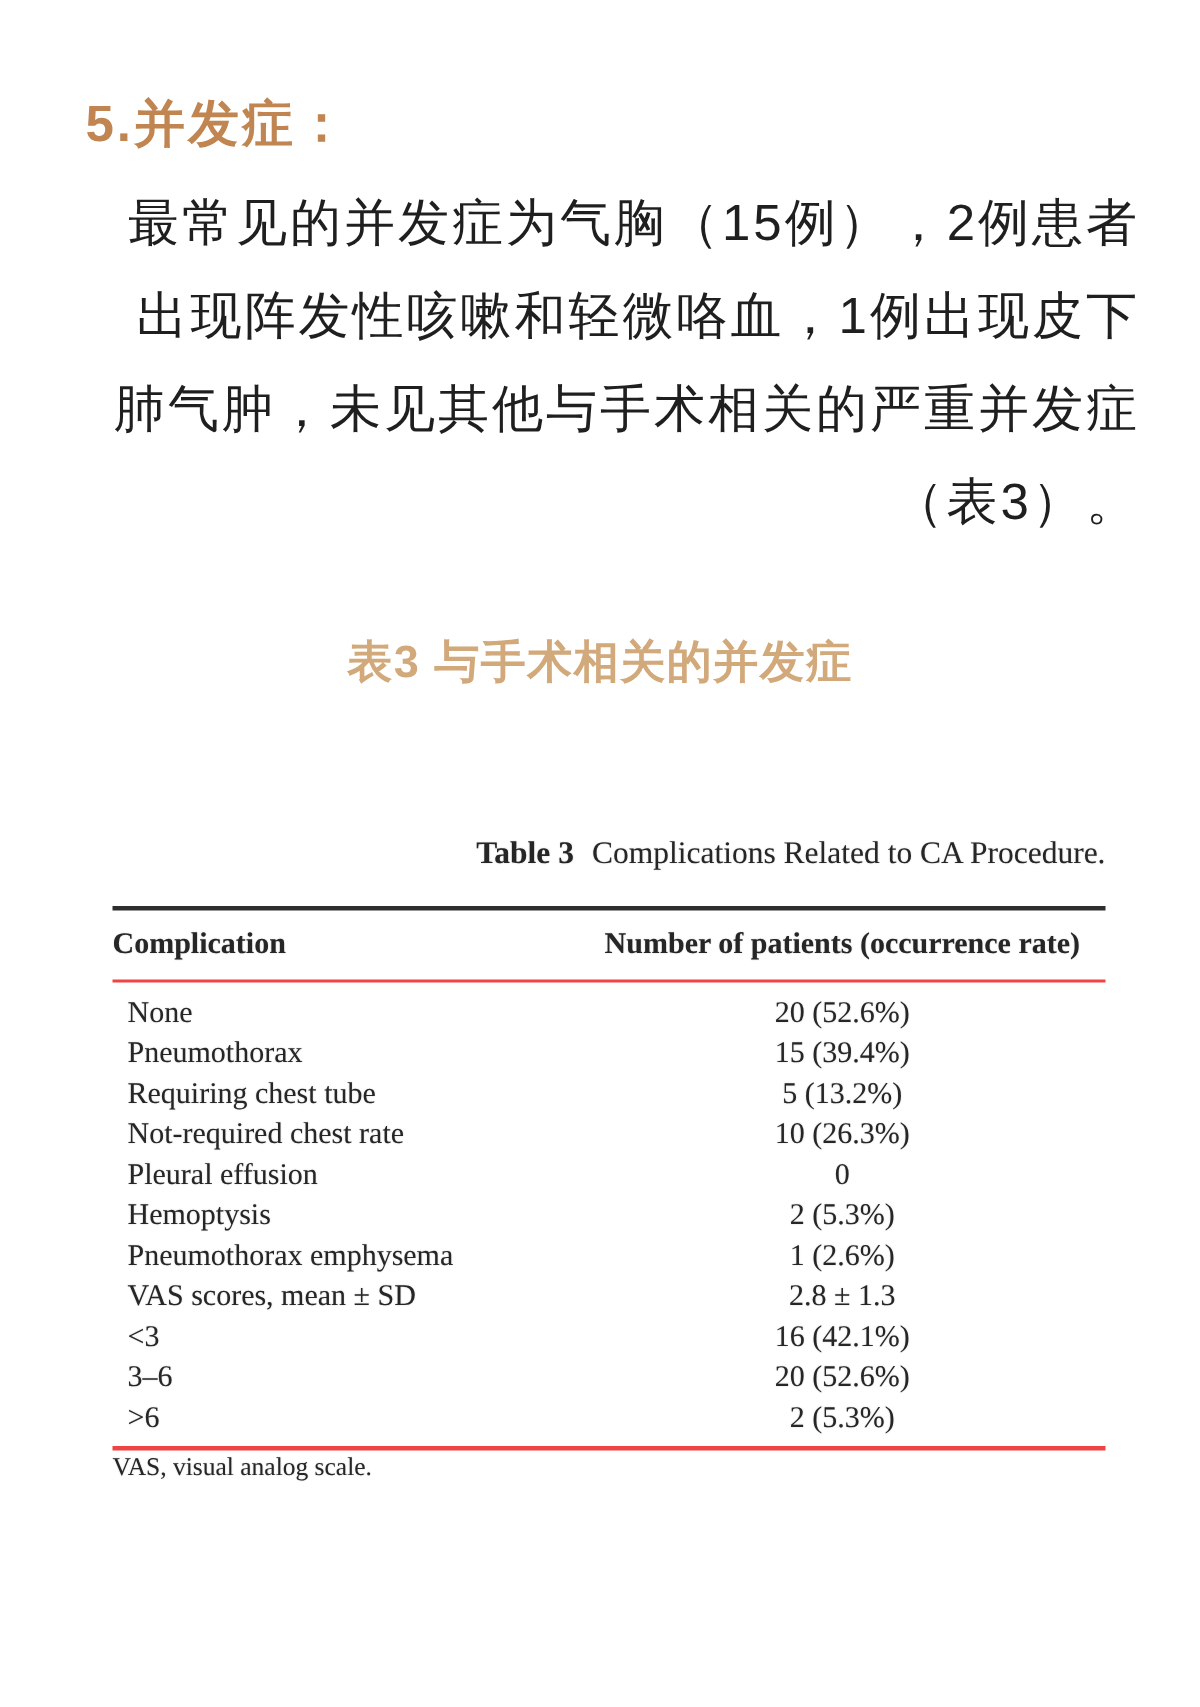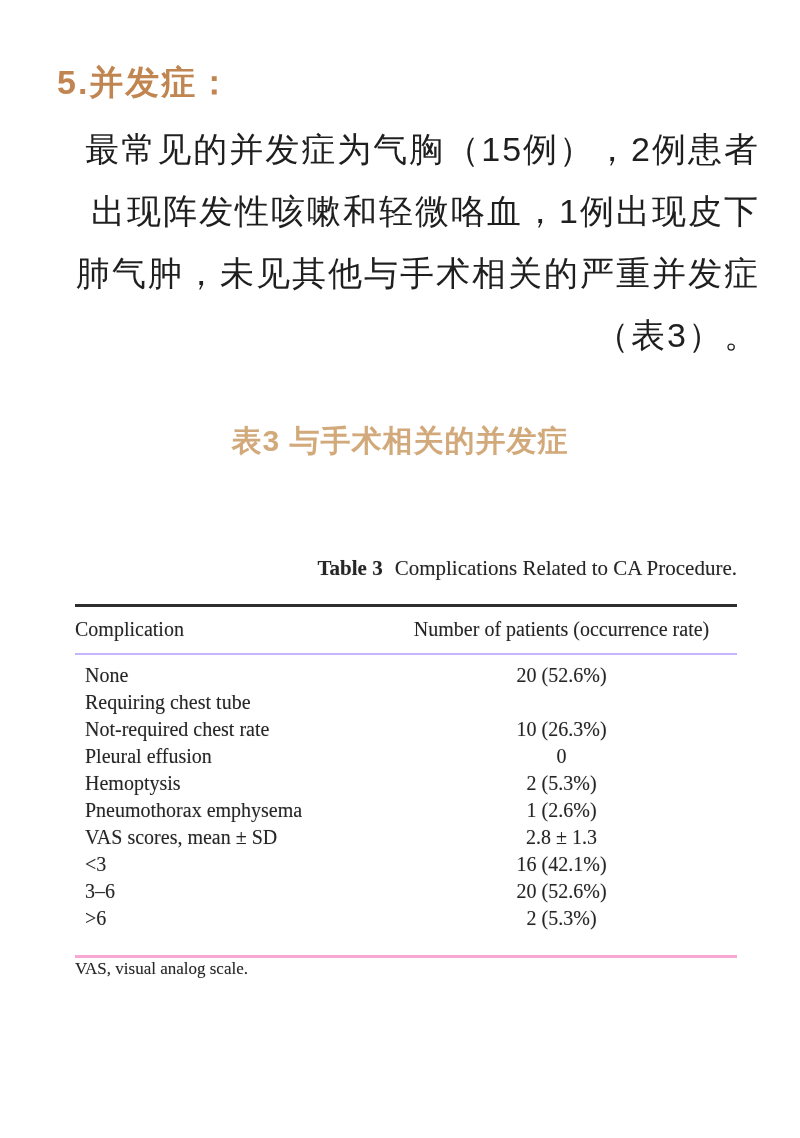--- a/index.html
+++ b/index.html
@@ -56,29 +56,30 @@
   .t-title {
     font-size: 21px;
     margin-bottom: 23px;
     text-align: right;
   }
   .t-title .lbl { font-weight: bold; margin-right: 12px; }
   .t-head {
     display: flex;
     align-items: center;
     border-top: 3px solid #2e2e2e;
-    border-bottom: 2px solid #c4b5fd;
+    border-bottom: 2px solid #ef4444;
     padding: 11px 0 12px;
     font-size: 20px;
+    font-weight: bold;
   }
   .c1 { width: 47%; }
   .c2 { width: 53%; text-align: center; }
   .t-body {
-    padding: 7px 0 23px;
-    border-bottom: 3px solid #f9a8d4;
+    padding: 7px 0 5px;
+    border-bottom: 3px solid #ef4444;
   }
   .t-row {
     display: flex;
     font-size: 20px;
     line-height: 27px;
   }
   .t-row .c1 { padding-left: 10px; }
   .t-footnote {
     margin-top: 1px;
     font-size: 17px;
@@ -103,23 +104,28 @@
       <div class="c1">Complication</div>
       <div class="c2">Number of patients (occurrence rate)</div>
     </div>
 
     <div class="t-body">
   <div class="t-row">
     <div class="c1">None</div>
     <div class="c2">20 (52.6%)</div>
   </div>
 
+  <div class="t-row">
+    <div class="c1">Pneumothorax</div>
+    <div class="c2">15 (39.4%)</div>
+  </div>
 
   <div class="t-row">
     <div class="c1">Requiring chest tube</div>
+    <div class="c2">5 (13.2%)</div>
   </div>
 
   <div class="t-row">
     <div class="c1">Not-required chest rate</div>
     <div class="c2">10 (26.3%)</div>
   </div>
 
   <div class="t-row">
     <div class="c1">Pleural effusion</div>
     <div class="c2">0</div>

